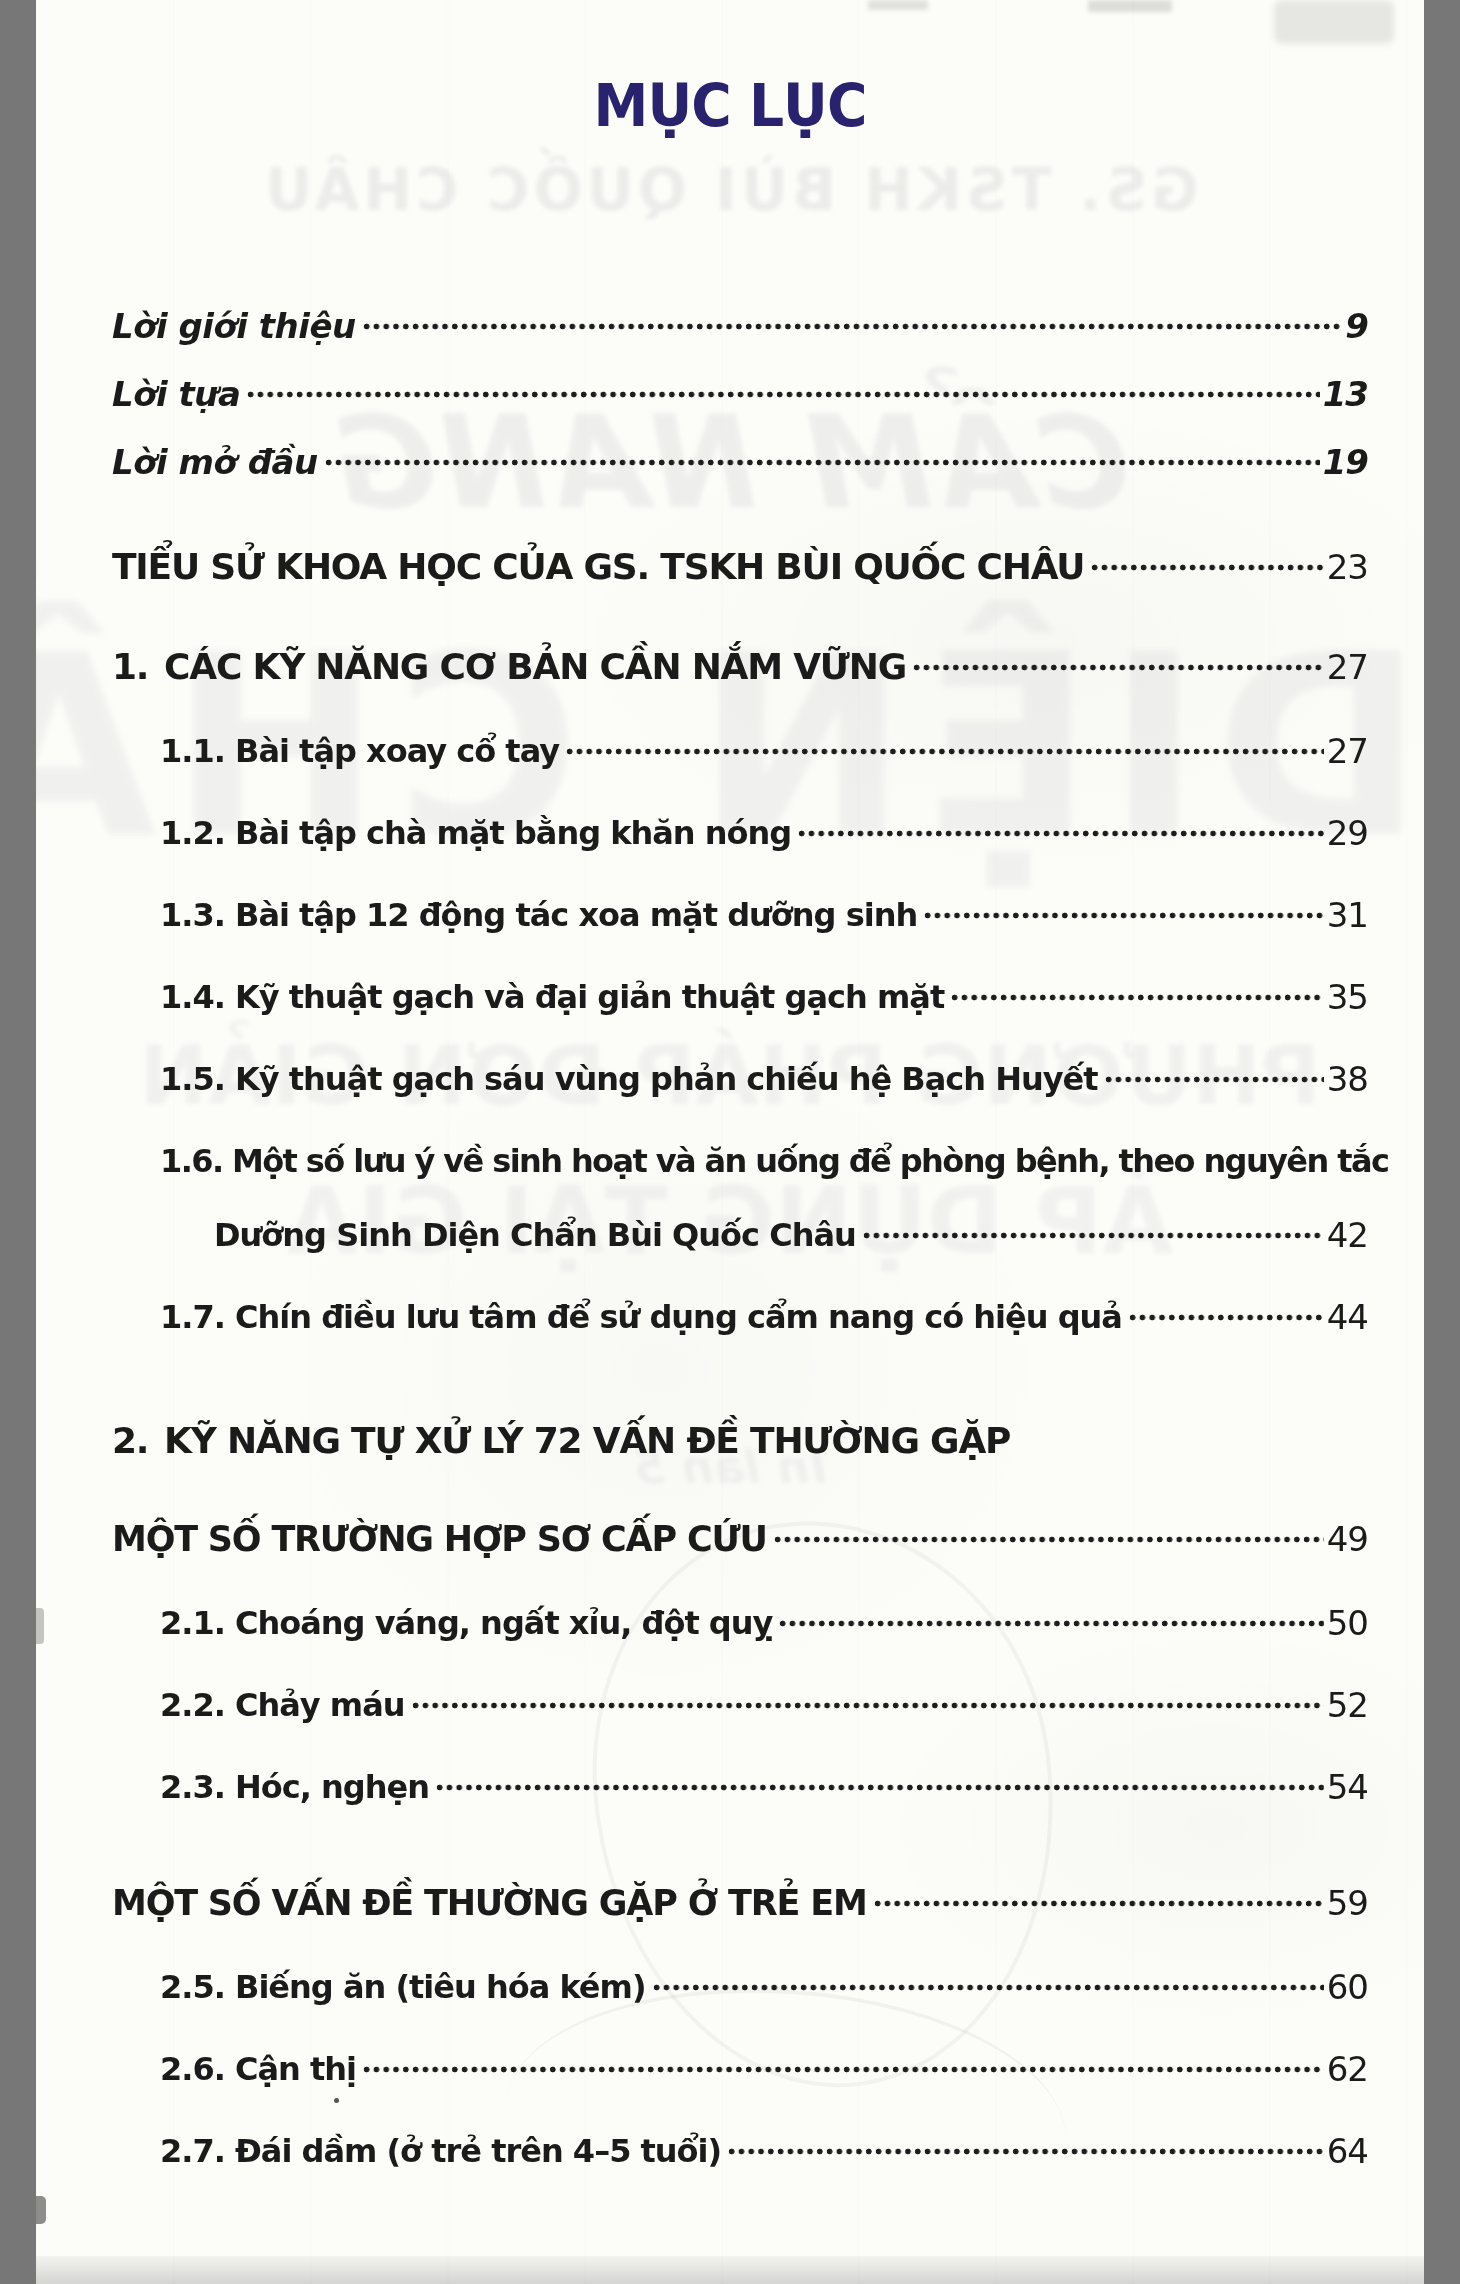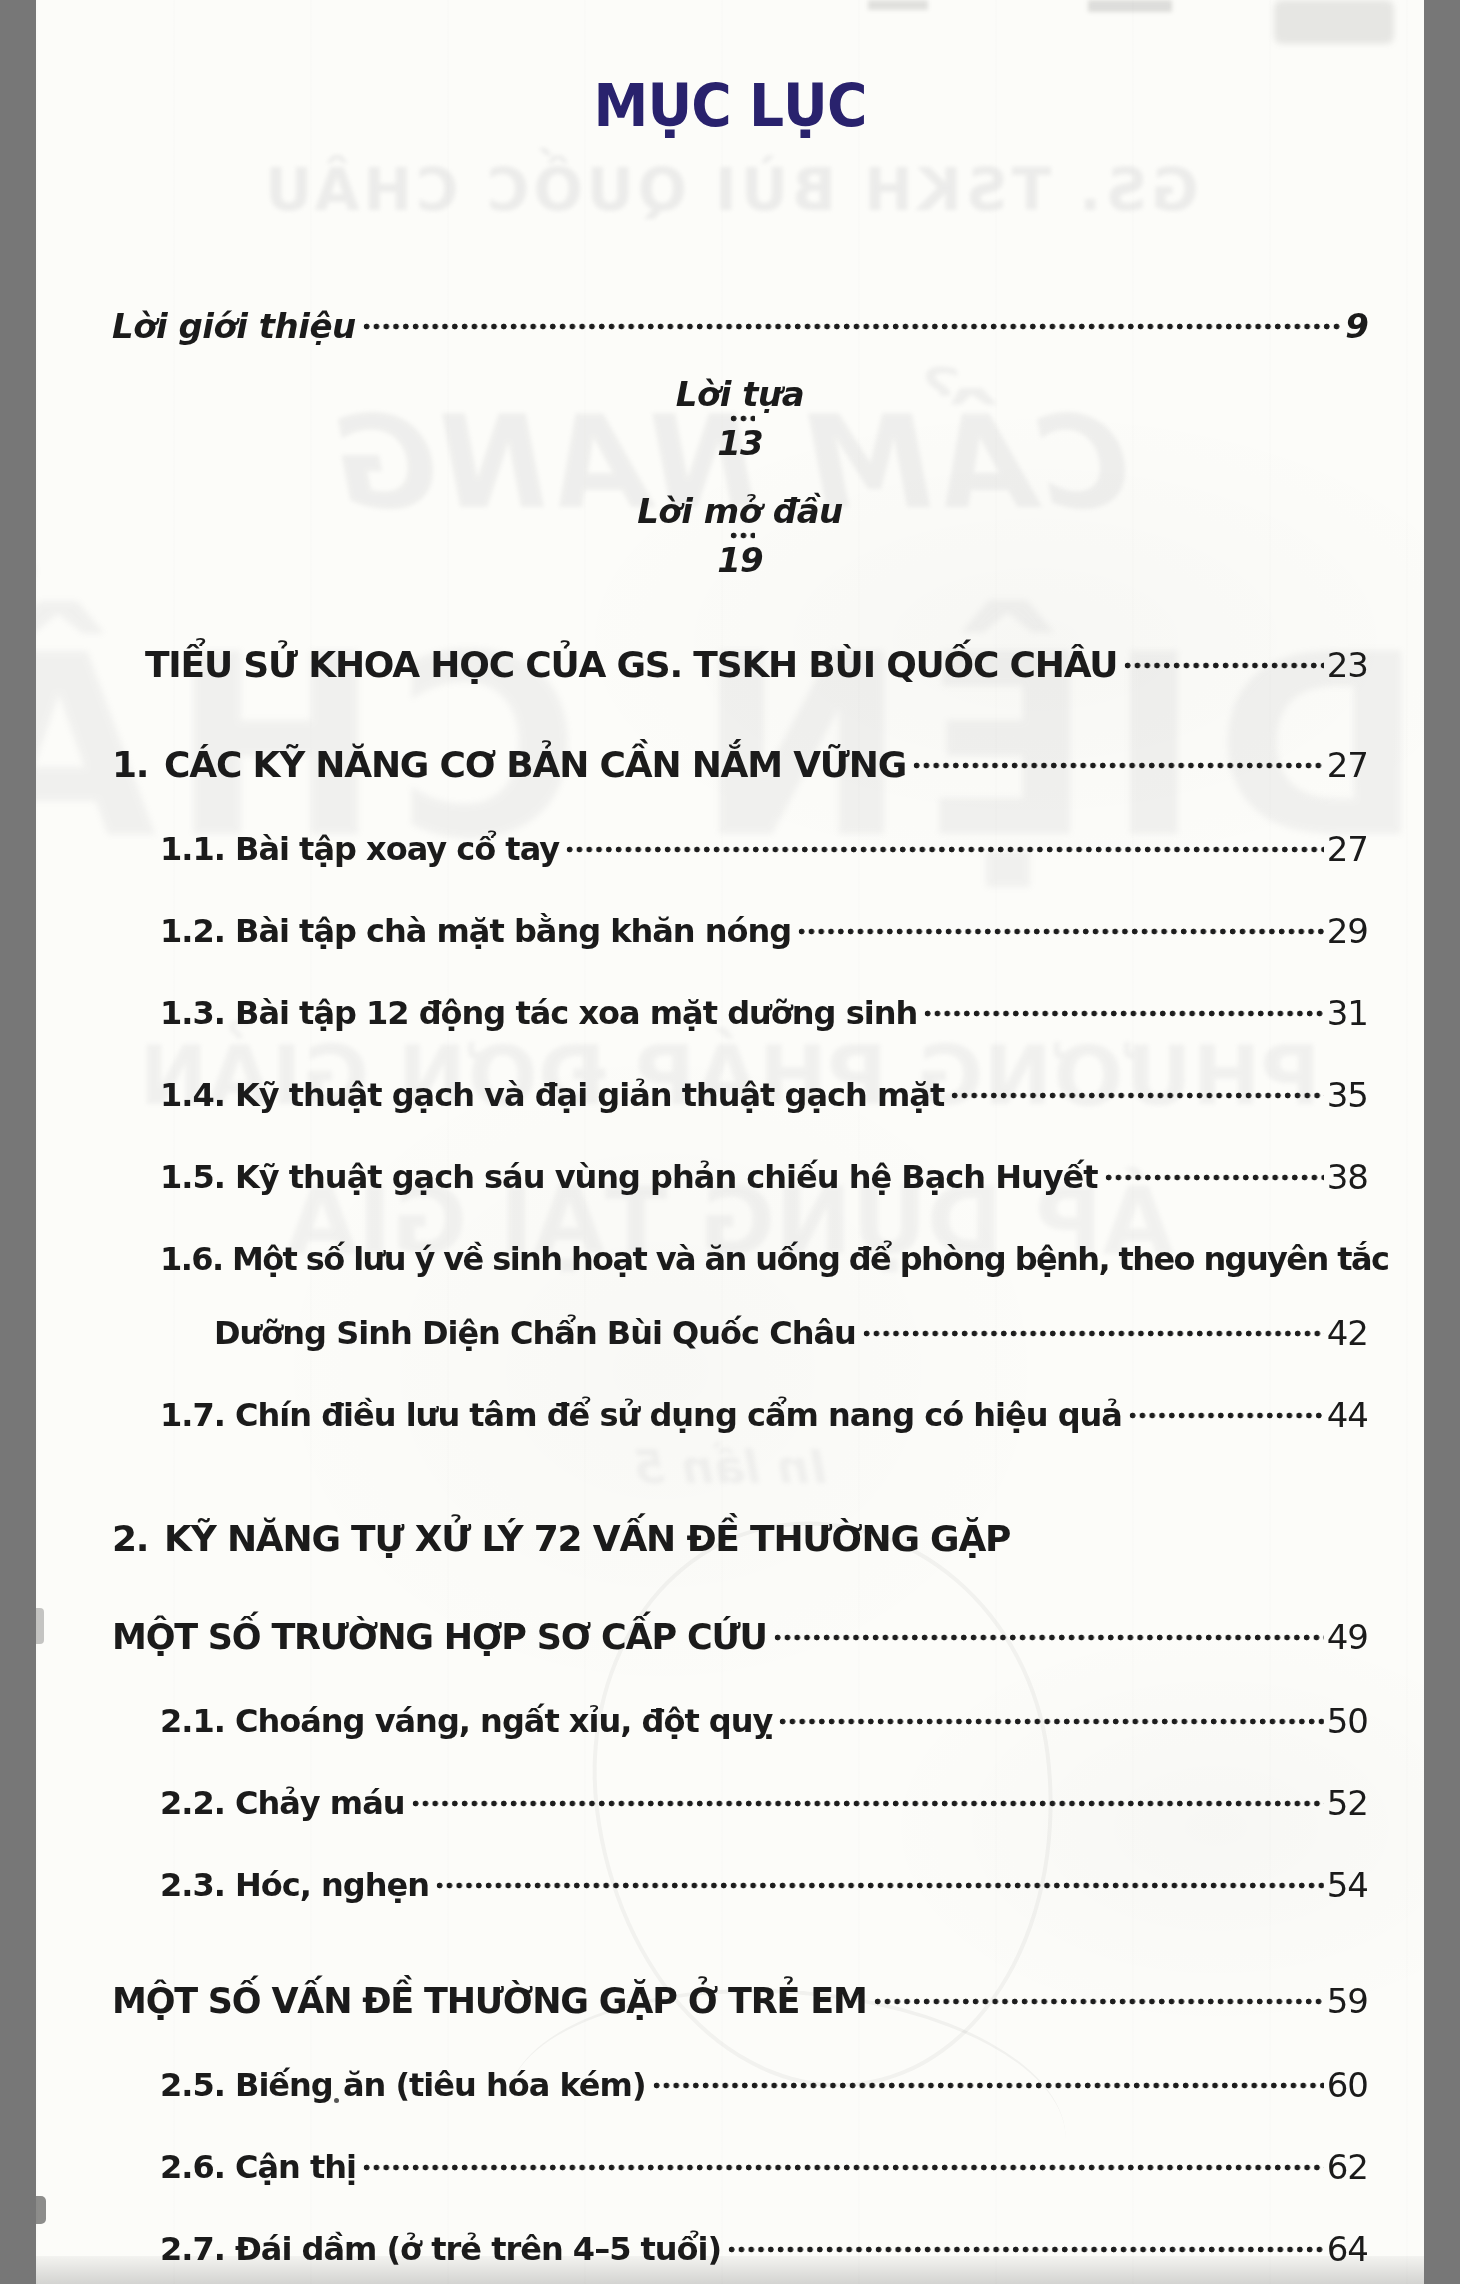--- a/index.html
+++ b/index.html
@@ -65,25 +65,25 @@
   .row { display:flex; align-items:center; white-space:nowrap; }
   .lbl { flex:none; }
   .num { flex:none; width:52px; }
   .dots { flex:1 1 auto; height:9px; min-width:26px; margin:0 3px 0 6px;
     background-image: radial-gradient(circle at 4.6px 4.5px, #1d1d1d 2.55px, rgba(0,0,0,0) 3.2px);
     background-size:9.8px 9px; background-repeat:repeat-x; }
   .pg { flex:none; font-size:34px; font-weight:400; letter-spacing:-1px; }
 
   .r-fm  { font-size:34px; font-weight:bold; font-style:italic; letter-spacing:-0.5px; line-height:40px; }
   .r-fm .pg { font-style:italic; font-weight:bold; }
-  .r-fm + .r-fm { margin-top:28px;flex-direction:column; }
+  .r-fm + .r-fm { margin-top:28px; }
 
   .r-h0, .r-h1, .r-h1b, .r-subh {
     font-size:36px; font-weight:bold; letter-spacing:-1.2px; line-height:42px; }
-  .r-h0  { margin-top:64px;margin-left:33px; }
+  .r-h0  { margin-top:64px; }
   .r-h1  { margin-top:58px; }
   .r-h1b { margin-top:84px; }
   .r-subh{ margin-top:56px; font-size:35px; }
   .r-subh.mt60 { margin-top:76px; }
 
   .r-sub, .r-sub2 { font-size:32px; font-weight:bold; letter-spacing:-1px; line-height:38px; }
   .r-sub  { margin-top:44px; margin-left:48px; }
   .r-sub2 { margin-top:36px; margin-left:102px; }
   .r-sub.tight { letter-spacing:-1.6px; }
 </style>

